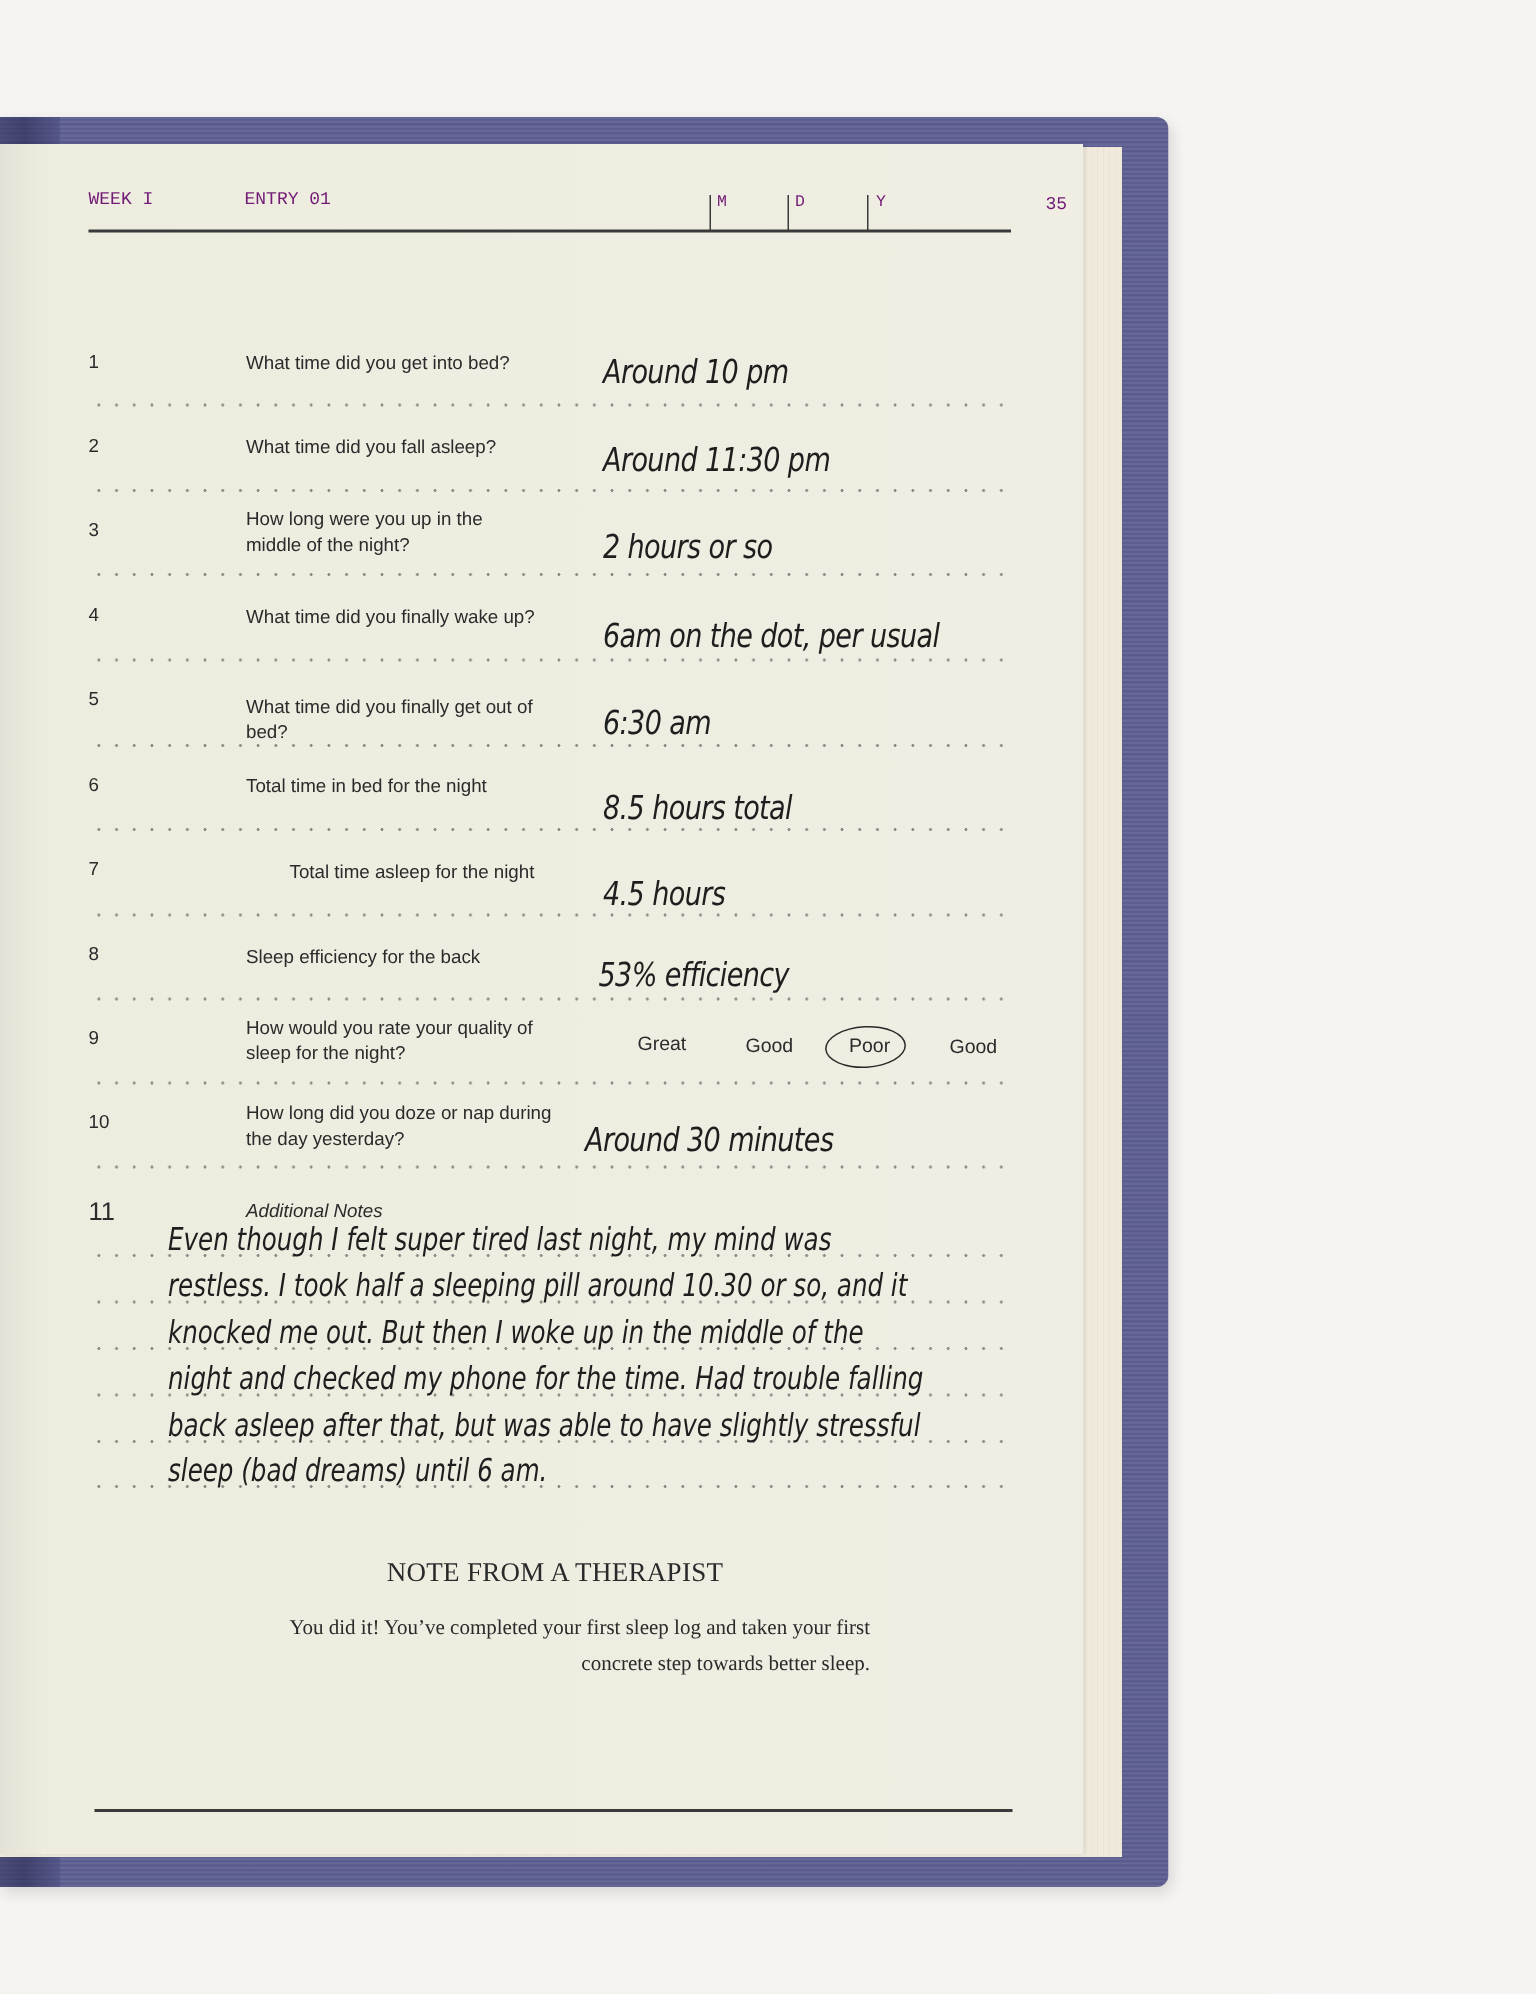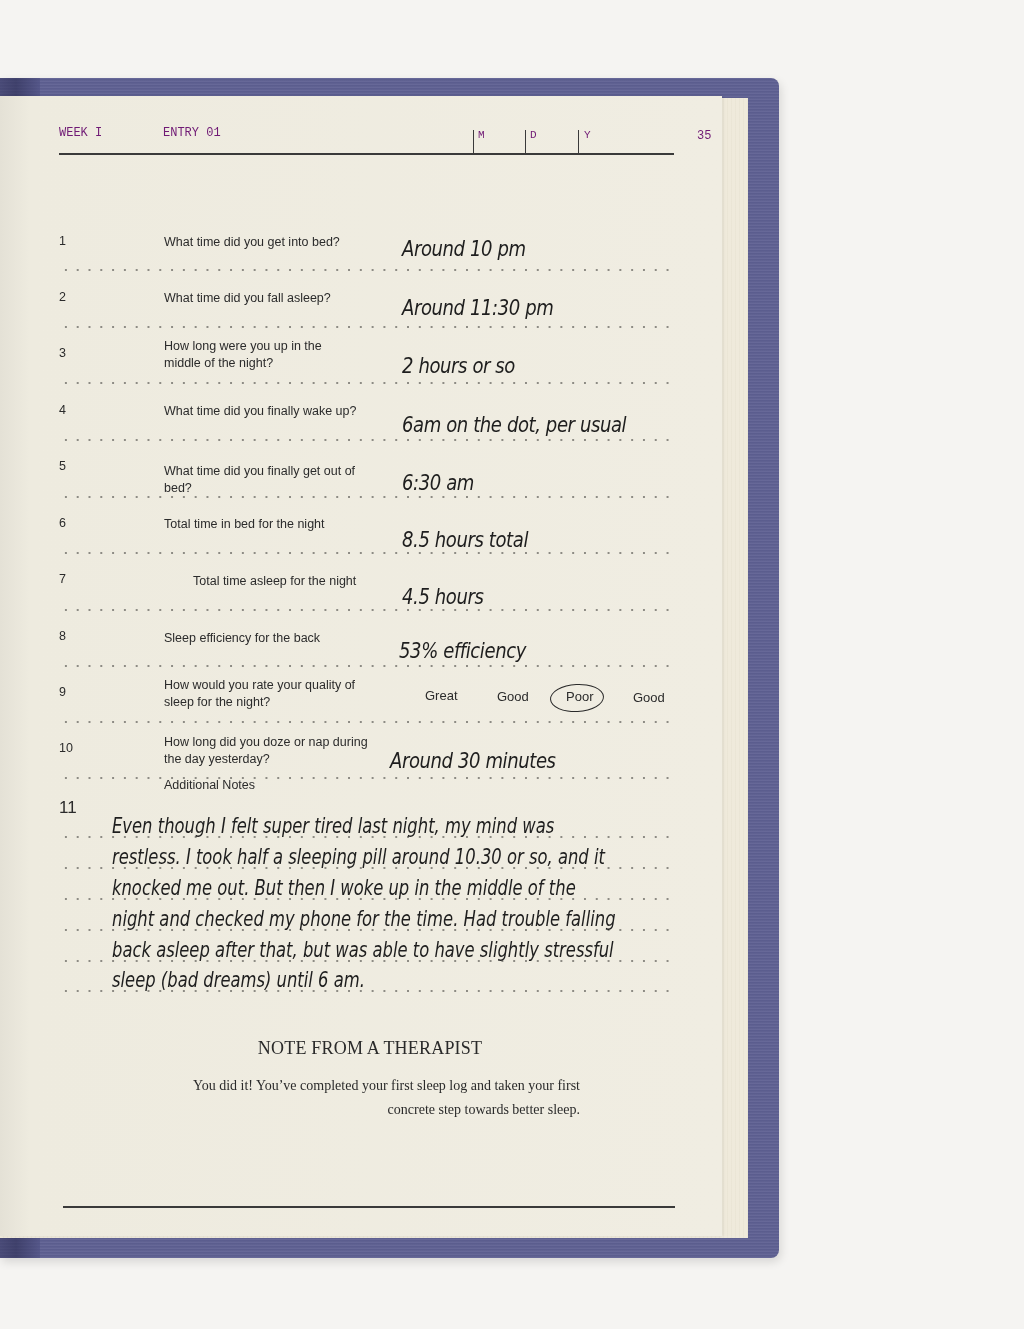--- a/index.html
+++ b/index.html
@@ -101,21 +101,21 @@
 <div class="circle"></div>
 <span class="rate" style="left:633px; top:690px;">Good</span>
 <div class="dots" style="top:721px;"></div>
 
 <span class="num" style="top:741px;">10</span>
 <span class="q" style="top:734px; width:210px;">How long did you doze or nap during the day yesterday?</span>
 <span class="ans" style="top:748px; left:390px;">Around 30 minutes</span>
 <div class="dots" style="top:777px;"></div>
 
 <span class="num" style="top:798px; font-size:17px;">11</span>
-<span class="q" style="top:777px;">Additional Notes</span>
+<span class="q" style="top:799px;font-style:italic;">Additional Notes</span>
 
 <div class="dots" style="top:836px;"></div>
 <span class="notes-line" style="top:814px;">Even though I felt super tired last night, my mind was</span>
 <div class="dots" style="top:867px;"></div>
 <span class="notes-line" style="top:845px;">restless. I took half a sleeping pill around 10.30 or so, and it</span>
 <div class="dots" style="top:898px;"></div>
 <span class="notes-line" style="top:876px;">knocked me out. But then I woke up in the middle of the</span>
 <div class="dots" style="top:929px;"></div>
 <span class="notes-line" style="top:907px;">night and checked my phone for the time. Had trouble falling</span>
 <div class="dots" style="top:960px;"></div>

